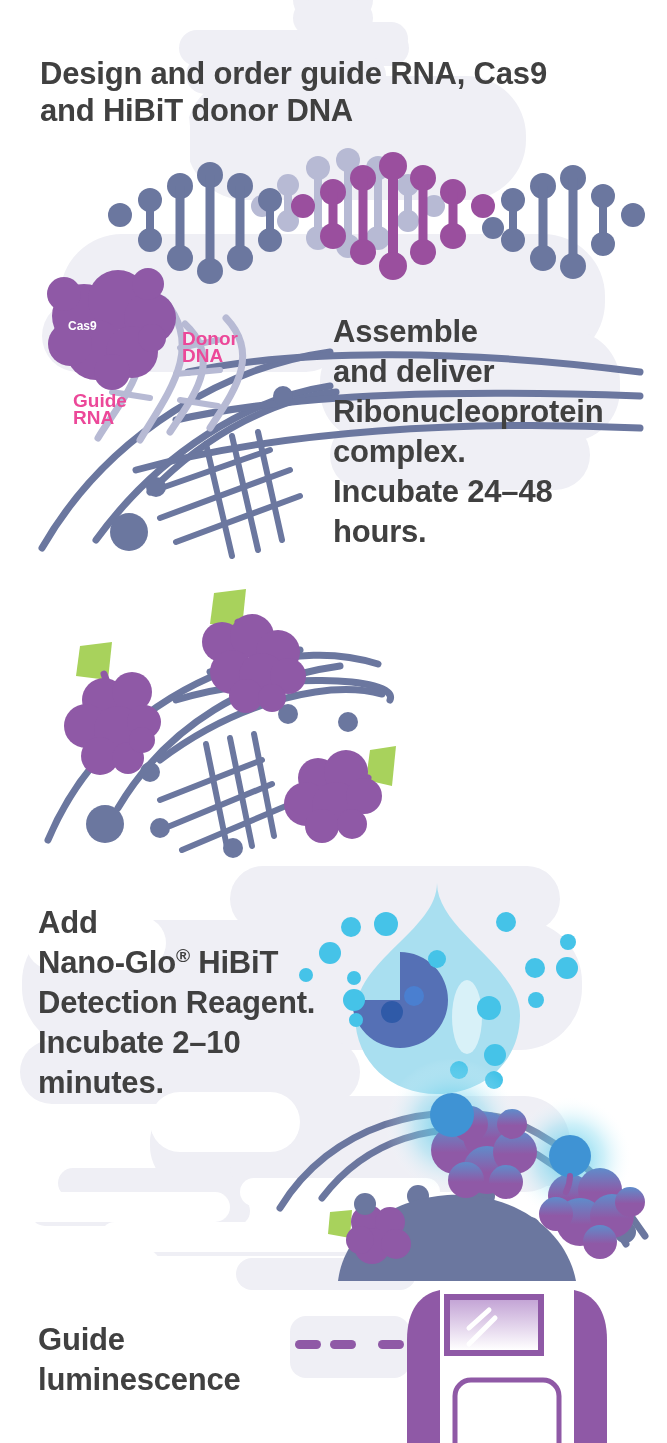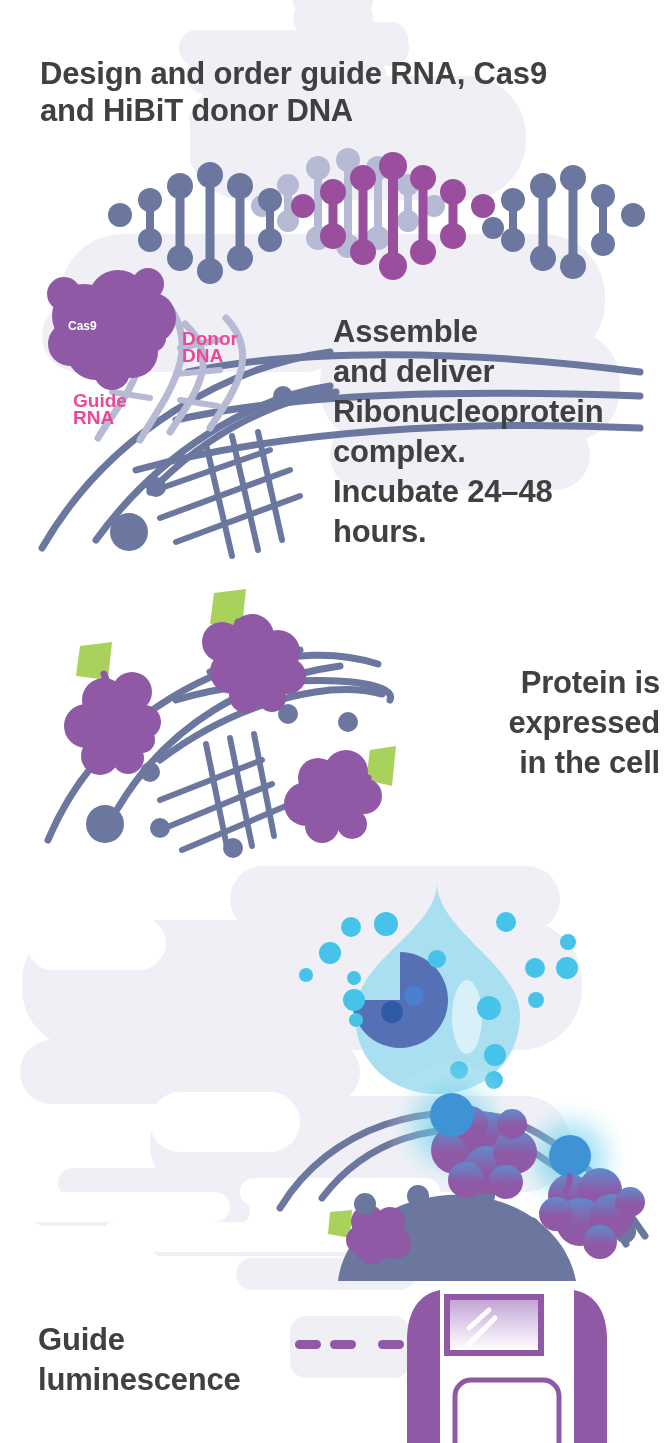--- a/index.html
+++ b/index.html
@@ -451,24 +451,22 @@
   <div class="txt" id="step1-title">Design and order guide RNA, Cas9
 and HiBiT donor DNA</div>
 
   <div class="txt" id="step2-title">Assemble
 and deliver
 Ribonucleoprotein
 complex.
 Incubate 24–48
 hours.</div>
 
-  <div class="txt" id="step3-title">Protein is
-expressed
-in the cell</div>
-
+
+  <div class="txt" id="step4-title"><span>Add</span><br><span>Nano-Glo</span><span class="sup">®</span><span> HiBiT</span><br><span>Detection Reagent.</span><br><span>Incubate 2–10</span><br><span>minutes.</span></div>
 
   <div class="txt" id="step5-title">Guide
 luminescence</div>
 
   <div class="diaglabel" id="label-cas9">Cas9</div>
   <div class="diaglabel" id="label-donor">Donor
 DNA</div>
   <div class="diaglabel" id="label-guide">Guide
 RNA</div>
 

